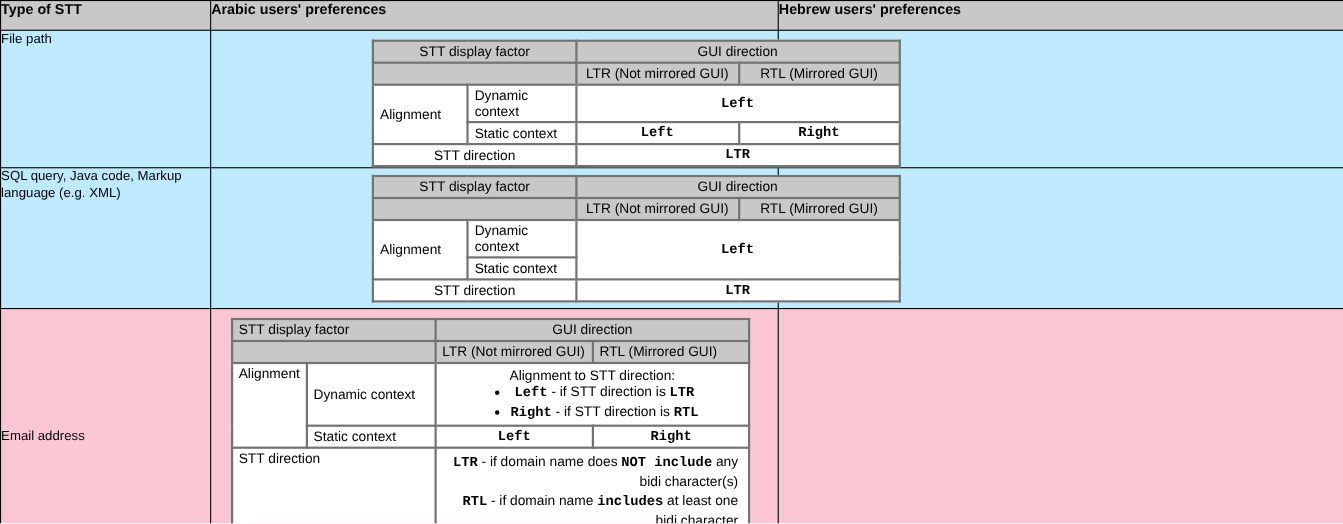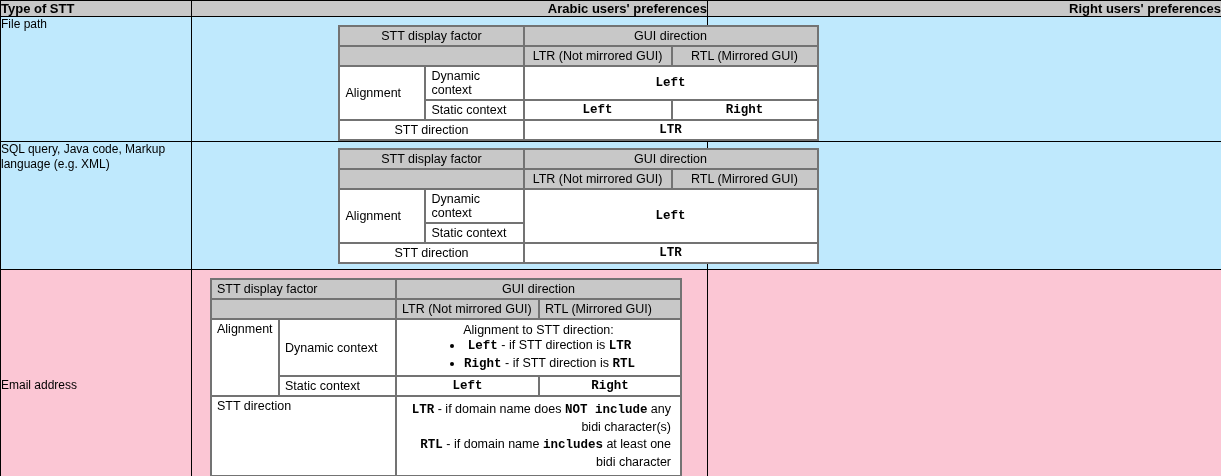--- a/index.html
+++ b/index.html
@@ -23,25 +23,25 @@
   table.outer > tbody > tr > td,
   table.outer > tbody > tr > th {
     border: 1px solid #000000;
     vertical-align: top;
     padding: 0;
   }
   .hdr {
     background: #c8c8c8;
     font-size: 13px;
     font-weight: bold;
-    height: 16px;
+    height: 27px;
     padding: 1px 4px;
   }
   .hdr.left { text-align: left; }
-  .hdr.center { text-align: right; }
+  .hdr.center { text-align: left; }
   .rowlabel {
     font-size: 12px;
     padding: 4px 4px;
     line-height: 15px;
   }
   .cell-blue { background: #bfe9fd; }
   .cell-pink { background: #fbc6d4; }
   
   table.inner {
     border-collapse: collapse;
@@ -96,21 +96,21 @@
     <colgroup>
       <col style="width:191px">
       <col style="width:516px">
       <col style="width:514px">
     </colgroup>
     <tbody>
 
       <tr>
         <td class="hdr left">Type of STT</td>
         <td class="hdr center">Arabic users' preferences</td>
-        <td class="hdr center">Right users' preferences</td>
+        <td class="hdr center">Hebrew users' preferences</td>
       </tr>
 
       <tr>
         <td class="cell-blue rowlabel" style="height:108px">File path</td>
         <td class="cell-blue">
           <div class="blue-inner-wrap">
             <table class="inner" style="width:478px; margin-left:258px">
               <colgroup>
                 <col style="width:86px">
                   <col style="width:98px">

